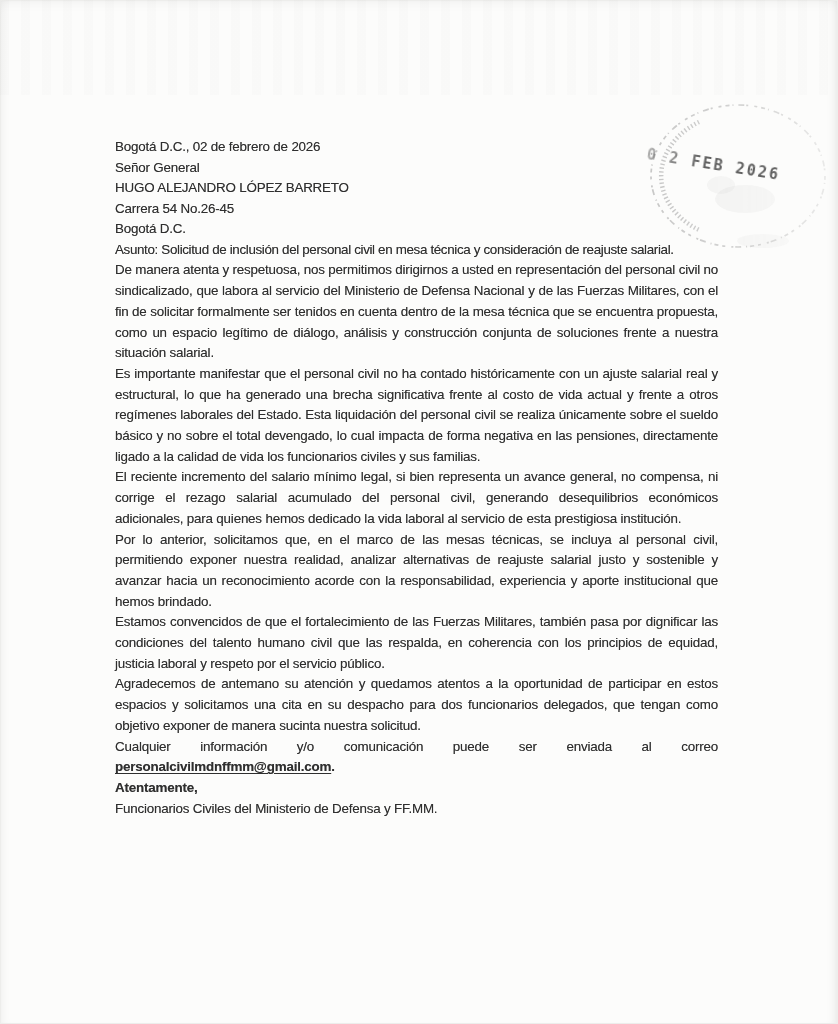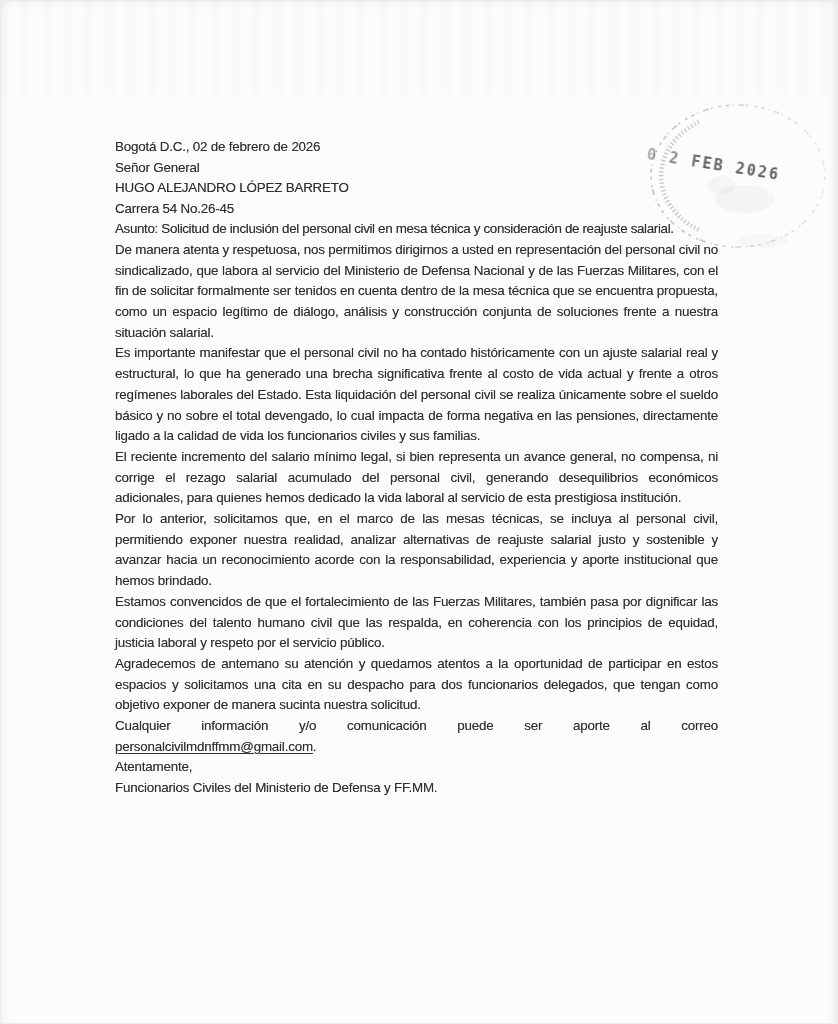--- a/index.html
+++ b/index.html
@@ -55,28 +55,28 @@
   .para {
     margin: 0 0 6px 0;
     text-align: justify;
   }
   .closing-para { margin: 0 0 11px 0; }
   .closing-stretch {
     display: block;
     text-align: justify;
     text-align-last: justify;
   }
-  .email-line { display: block; }
+  .email-line { display: block; font-weight: bold; }
   .email-link {
     color: inherit;
     text-decoration: underline;
     text-underline-offset: 2px;
     cursor: pointer;
   }
-  .signoff { margin: 0 0 16.5px 0; }
+  .signoff { margin: 0 0 16.5px 0; font-weight: bold; }
   .signature { margin: 0; }
 
   
   .stamp {
     position: absolute;
     left: 643px;
     top: 93px;
     width: 192px;
     height: 168px;
     pointer-events: none;
@@ -136,33 +136,34 @@
   </div>
 
   <div class="letter">
 
     <p class="date-line">Bogotá D.C., 02 de febrero de 2026</p>
 
     <div class="recipient-block">
       <p>Señor General</p>
       <p>HUGO ALEJANDRO LÓPEZ BARRETO</p>
       <p>Carrera 54 No.26-45</p>
+      <p>Bogotá D.C.</p>
     </div>
 
     <p class="subject-line">Asunto: Solicitud de inclusión del personal civil en mesa técnica y consideración de reajuste salarial.</p>
 
     <p class="para">De manera atenta y respetuosa, nos permitimos dirigirnos a usted en representación del personal civil no sindicalizado, que labora al servicio del Ministerio de Defensa Nacional y de las Fuerzas Militares, con el fin de solicitar formalmente ser tenidos en cuenta dentro de la mesa técnica que se encuentra propuesta, como un espacio legítimo de diálogo, análisis y construcción conjunta de soluciones frente a nuestra situación salarial.</p>
     <p class="para">Es importante manifestar que el personal civil no ha contado históricamente con un ajuste salarial real y estructural, lo que ha generado una brecha significativa frente al costo de vida actual y frente a otros regímenes laborales del Estado. Esta liquidación del personal civil se realiza únicamente sobre el sueldo básico y no sobre el total devengado, lo cual impacta de forma negativa en las pensiones, directamente ligado a la calidad de vida los funcionarios civiles y sus familias.</p>
     <p class="para">El reciente incremento del salario mínimo legal, si bien representa un avance general, no compensa, ni corrige el rezago salarial acumulado del personal civil, generando desequilibrios económicos adicionales, para quienes hemos dedicado la vida laboral al servicio de esta prestigiosa institución.</p>
     <p class="para">Por lo anterior, solicitamos que, en el marco de las mesas técnicas, se incluya al personal civil, permitiendo exponer nuestra realidad, analizar alternativas de reajuste salarial justo y sostenible y avanzar hacia un reconocimiento acorde con la responsabilidad, experiencia y aporte institucional que hemos brindado.</p>
     <p class="para">Estamos convencidos de que el fortalecimiento de las Fuerzas Militares, también pasa por dignificar las condiciones del talento humano civil que las respalda, en coherencia con los principios de equidad, justicia laboral y respeto por el servicio público.</p>
     <p class="para">Agradecemos de antemano su atención y quedamos atentos a la oportunidad de participar en estos espacios y solicitamos una cita en su despacho para dos funcionarios delegados, que tengan como objetivo exponer de manera sucinta nuestra solicitud.</p>
 
     <p class="para closing-para">
-      <span class="closing-stretch">Cualquier información y/o comunicación puede ser aporte al correo</span>
+      <span class="closing-stretch">Cualquier información y/o comunicación puede ser enviada al correo</span>
       <span class="email-line"><a class="email-link">personalcivilmdnffmm@gmail.com</a><span>.</span></span>
     </p>
 
     <p class="signoff">Atentamente,</p>
 
     <p class="signature">Funcionarios Civiles del Ministerio de Defensa y FF.MM.</p>
 
   </div>
 </div>
 

